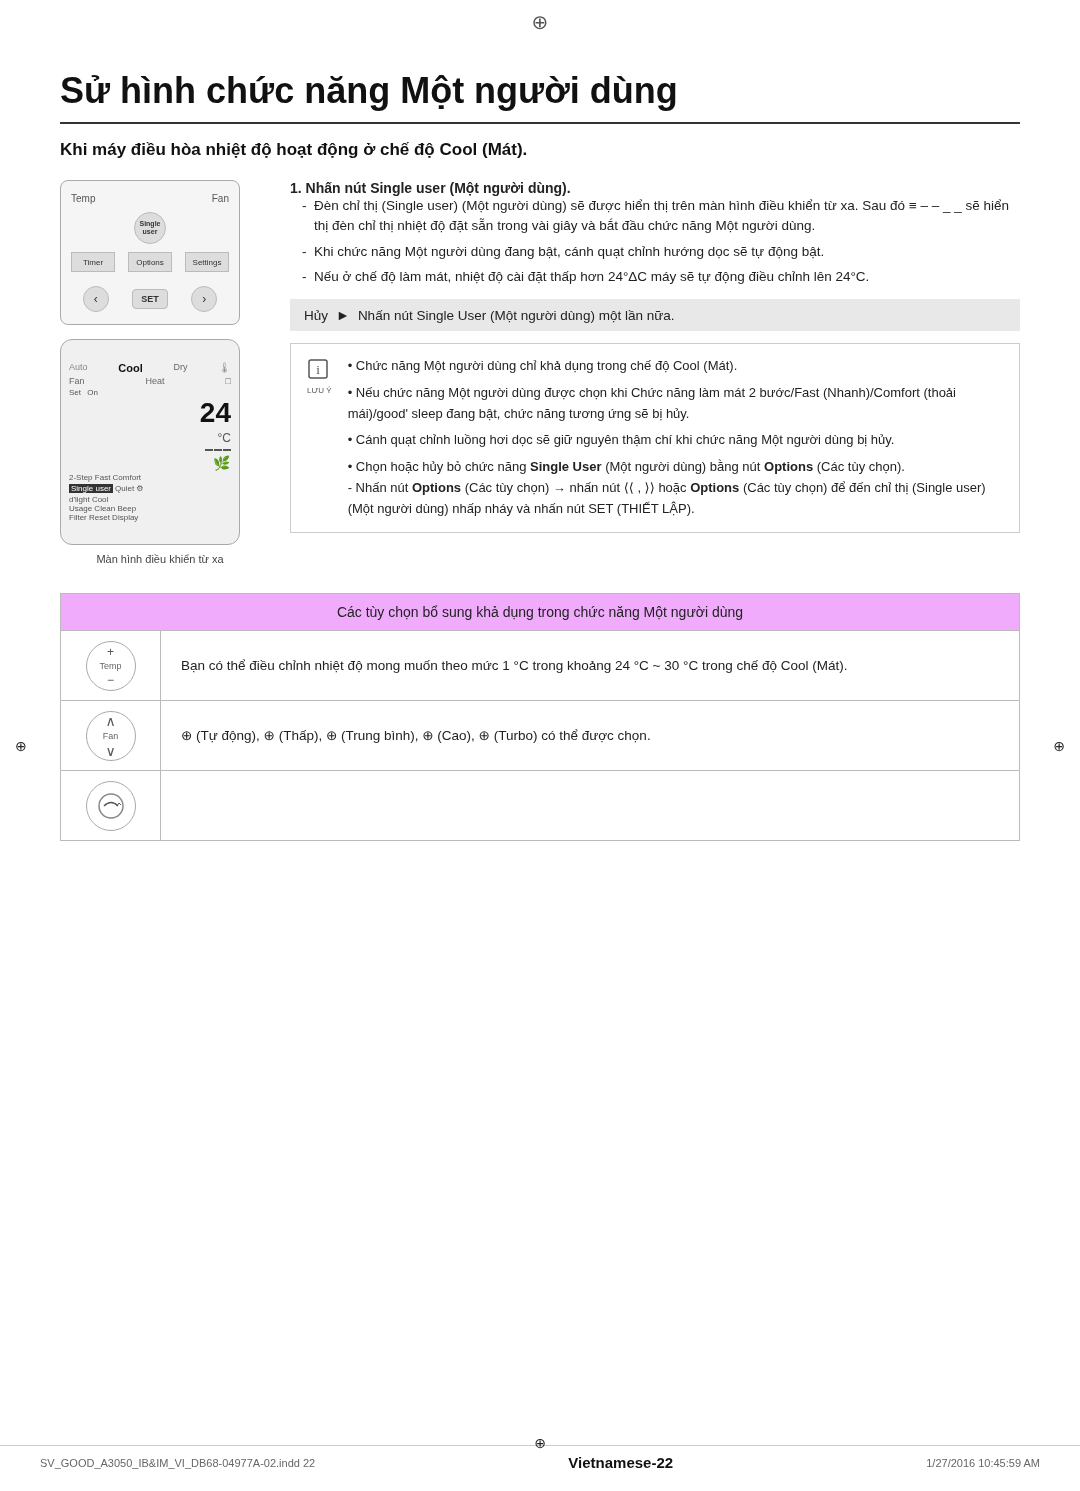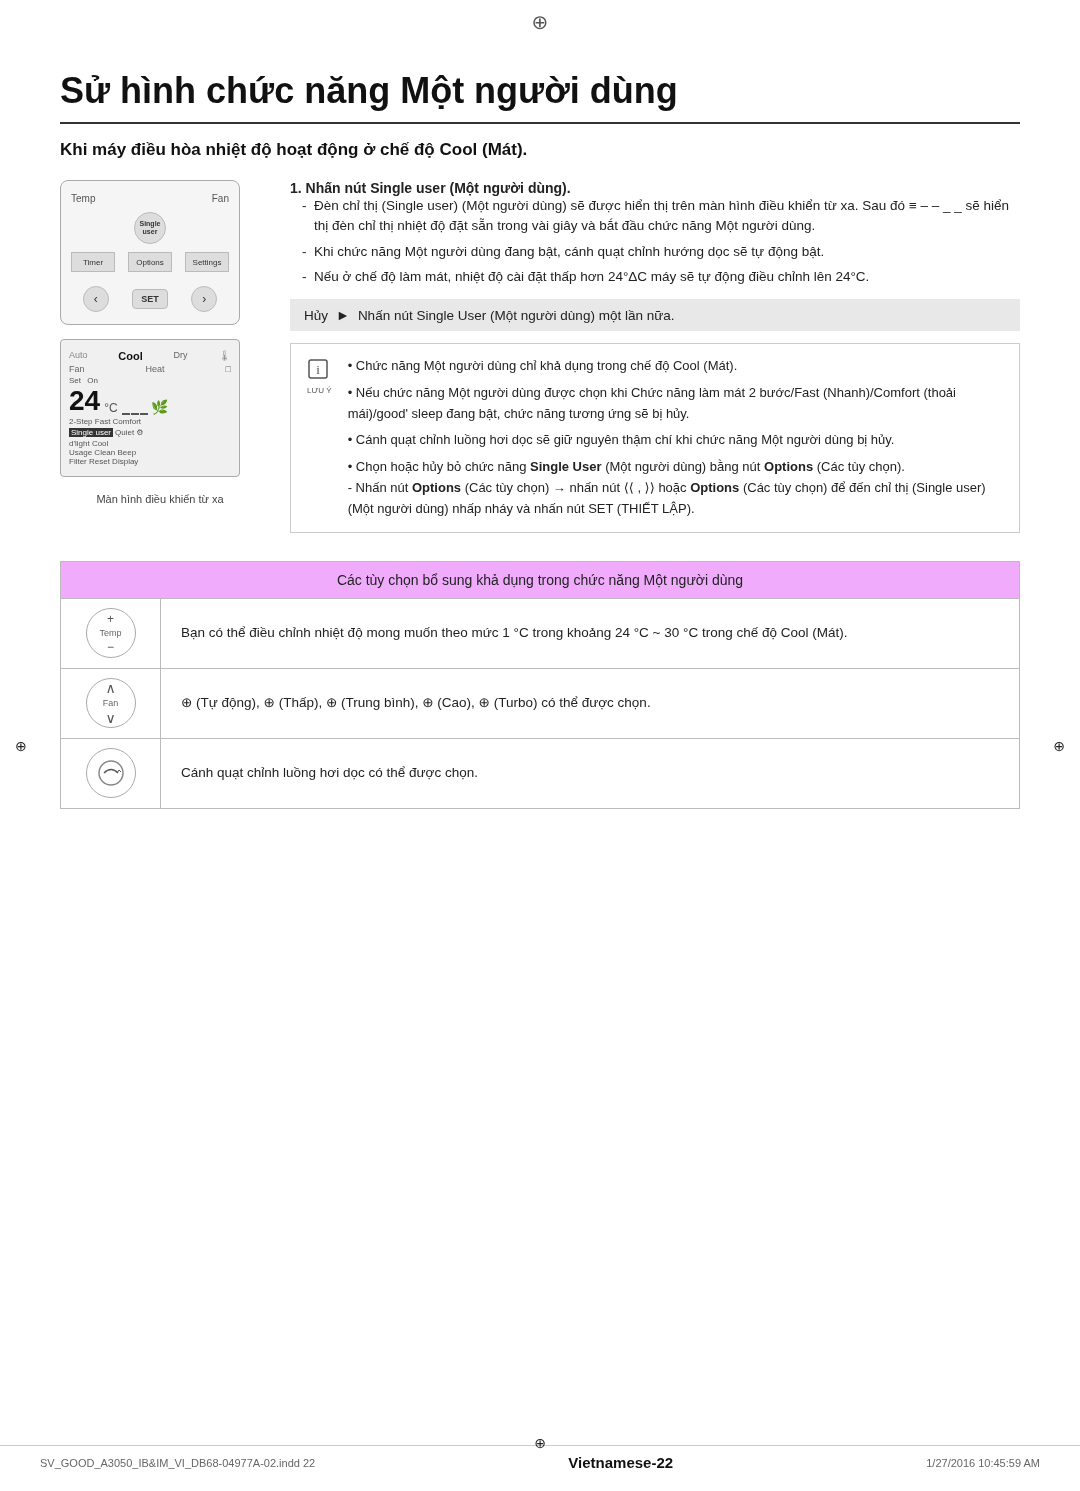--- a/index.html
+++ b/index.html
@@ -134,41 +134,42 @@
       align-items: center;
       justify-content: center;
       font-size: 9px;
       font-weight: bold;
       color: #333;
     }
     
     .lcd-display {
       width: 180px;
       border: 1.5px solid #aaa;
-      border-radius: 4px;
-      padding: 10px 8px;
+      border-radius: 12px;
+      padding: 22px 8px;
       background: #f0f0f0;
-      margin-bottom: 16px;
+      margin-bottom: 8px;
       font-size: 9px;
       color: #333;
     }
     .lcd-top-row {
       display: flex;
       justify-content: space-between;
       margin-bottom: 2px;
       font-size: 9px;
     }
     .lcd-cool-auto { color: #888; font-size: 9px; }
     .lcd-cool-text { font-weight: bold; font-size: 11px; color: #111; }
     .lcd-dry-text { color: #666; font-size: 9px; }
     .lcd-temp-row {
       display: flex;
       align-items: flex-end;
       gap: 4px;
       margin-bottom: 2px;
+      flex-direction: column;
     }
     .lcd-temp-big {
       font-size: 28px;
       font-weight: bold;
       color: #111;
       line-height: 1;
     }
     .lcd-temp-unit { font-size: 12px; color: #555; }
     .lcd-lines { display: flex; gap: 1px; align-items: center; }
     .lcd-line { width: 8px; height: 2px; background: #555; }
@@ -496,21 +497,20 @@
     <div class="options-row">
       <div class="options-icon-cell">
         <div class="options-icon-inner">
           <svg width="28" height="28" viewBox="0 0 28 28" fill="none">
             <circle cx="14" cy="14" r="12" stroke="#888" stroke-width="1.5" fill="none"></circle>
             <path d="M7 14 Q14 7 21 14" stroke="#555" stroke-width="1.5" fill="none"></path>
             <path d="M20 14 l2 -3 l2 2" stroke="#555" stroke-width="1" fill="none"></path>
           </svg>
         </div>
       </div>
-      <div class="options-text-cell">Cánh quạt chỉnh luồng hơi dọc có thể được chọn.</div>
     </div>
   </div>
 
   <div style="position:absolute; left:15px; top:50%; transform:translateY(-50%);">
     <span>⊕</span>
   </div>
 
   <div style="position:absolute; right:15px; top:50%; transform:translateY(-50%);">
     <span>⊕</span>
   </div>

